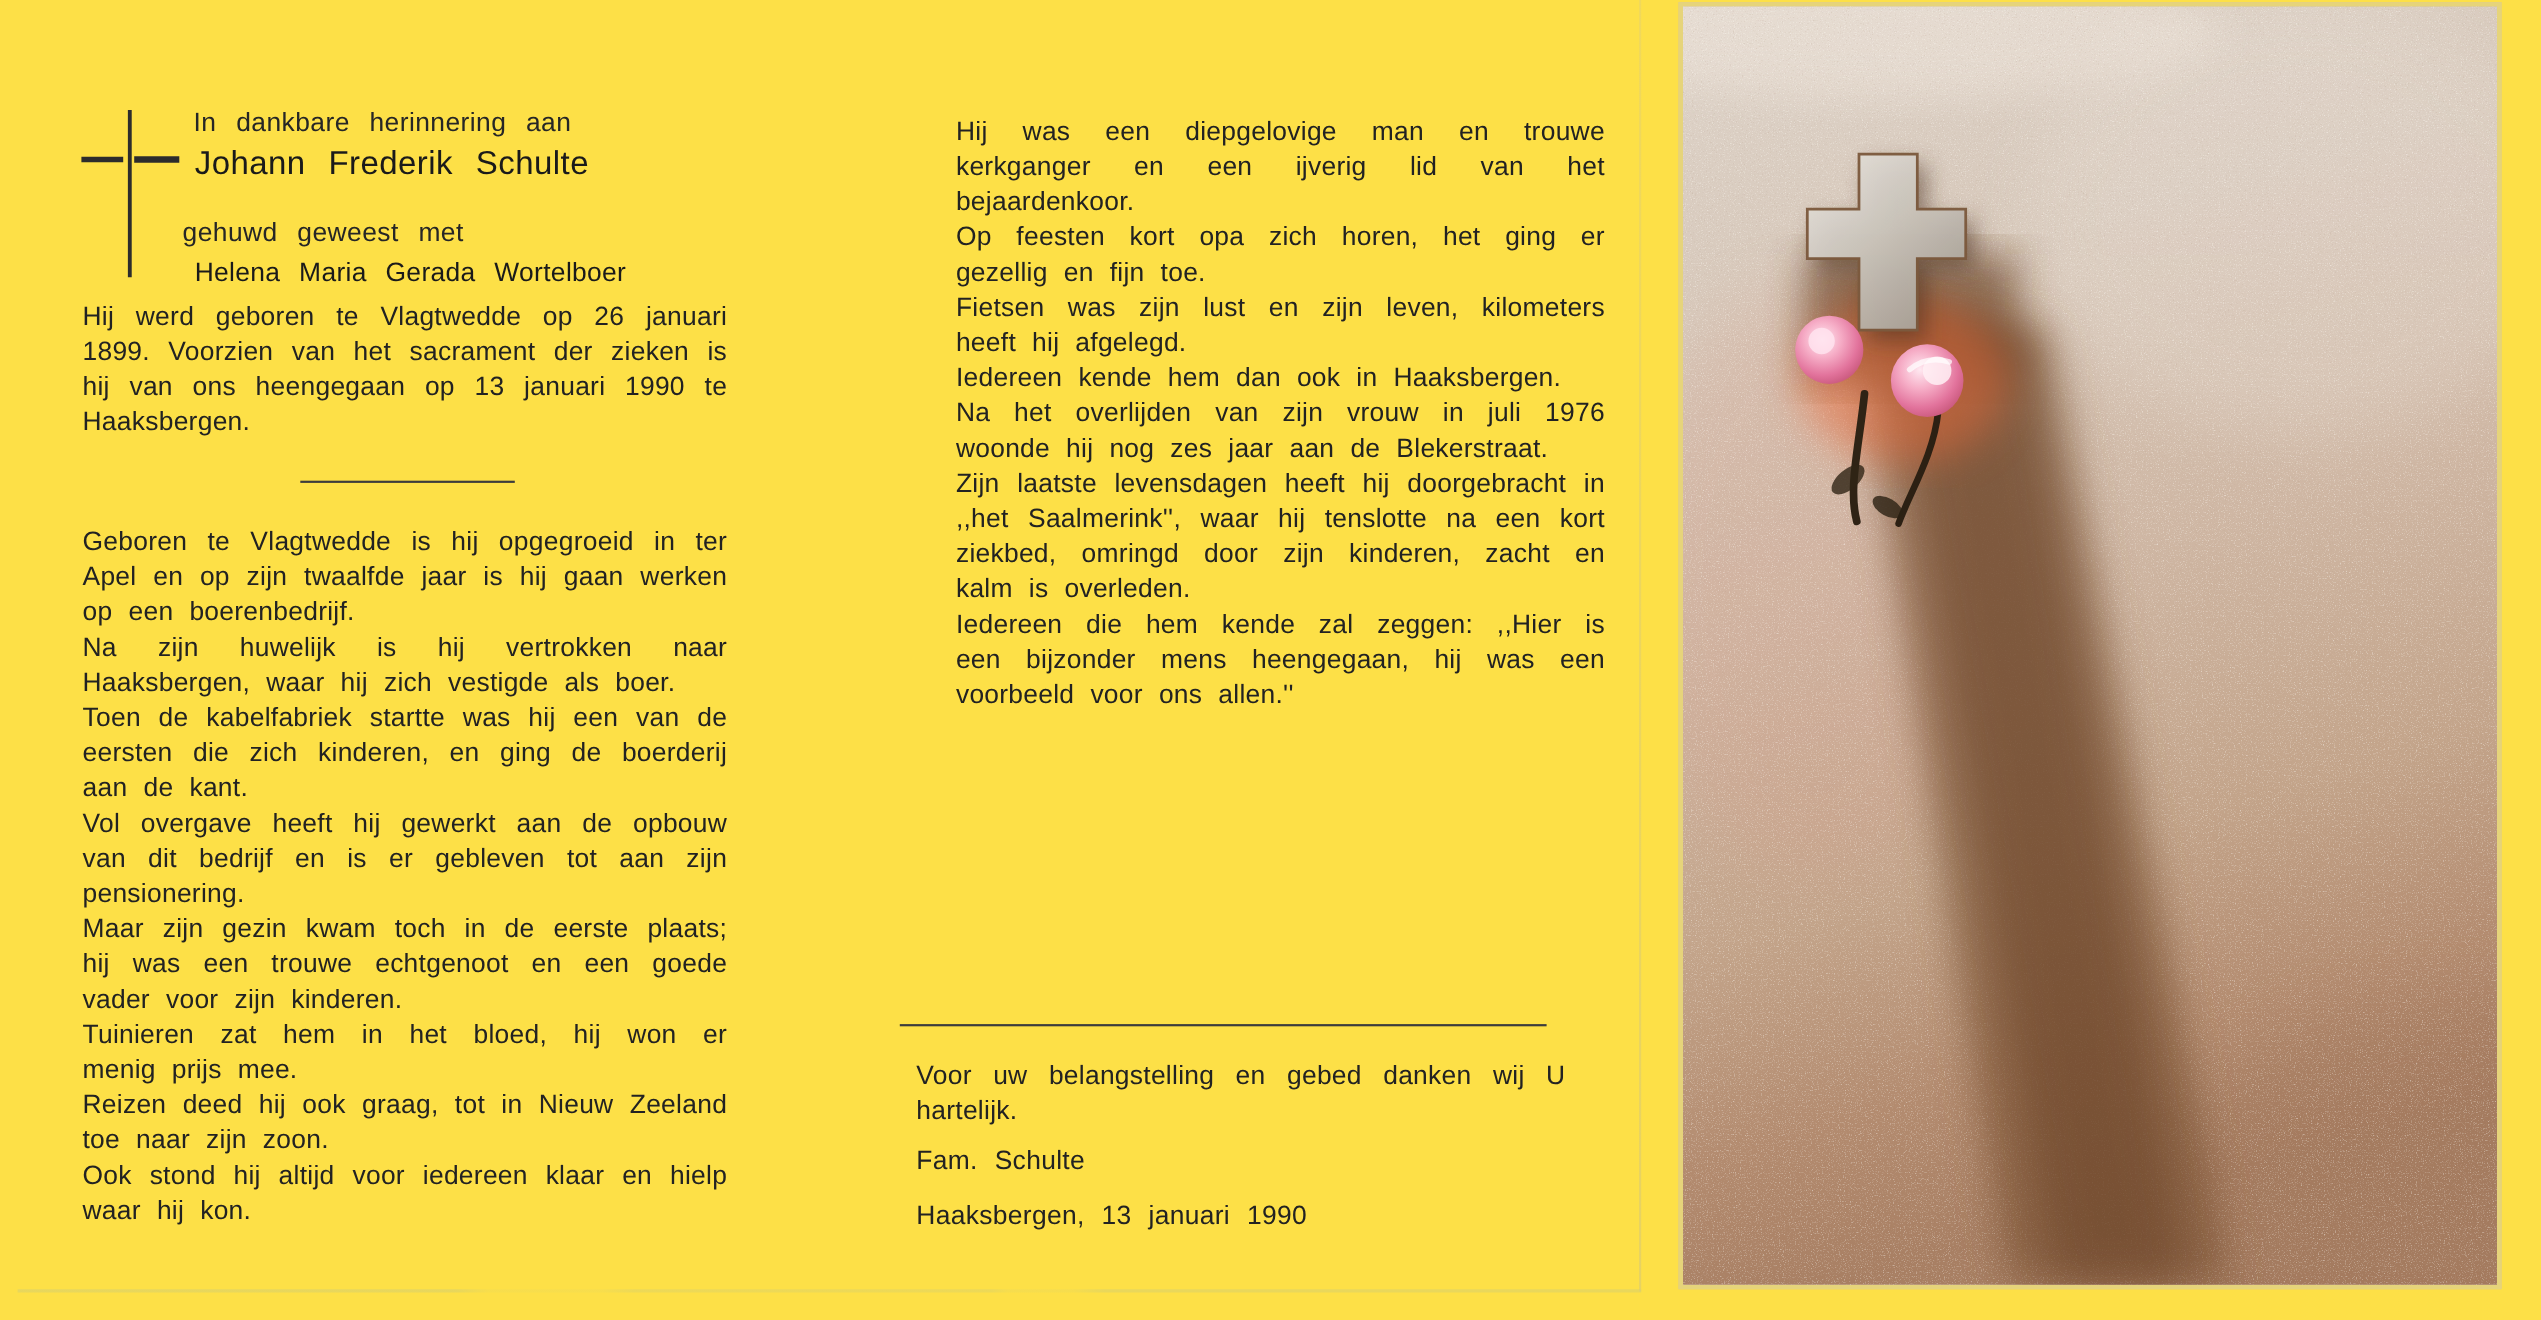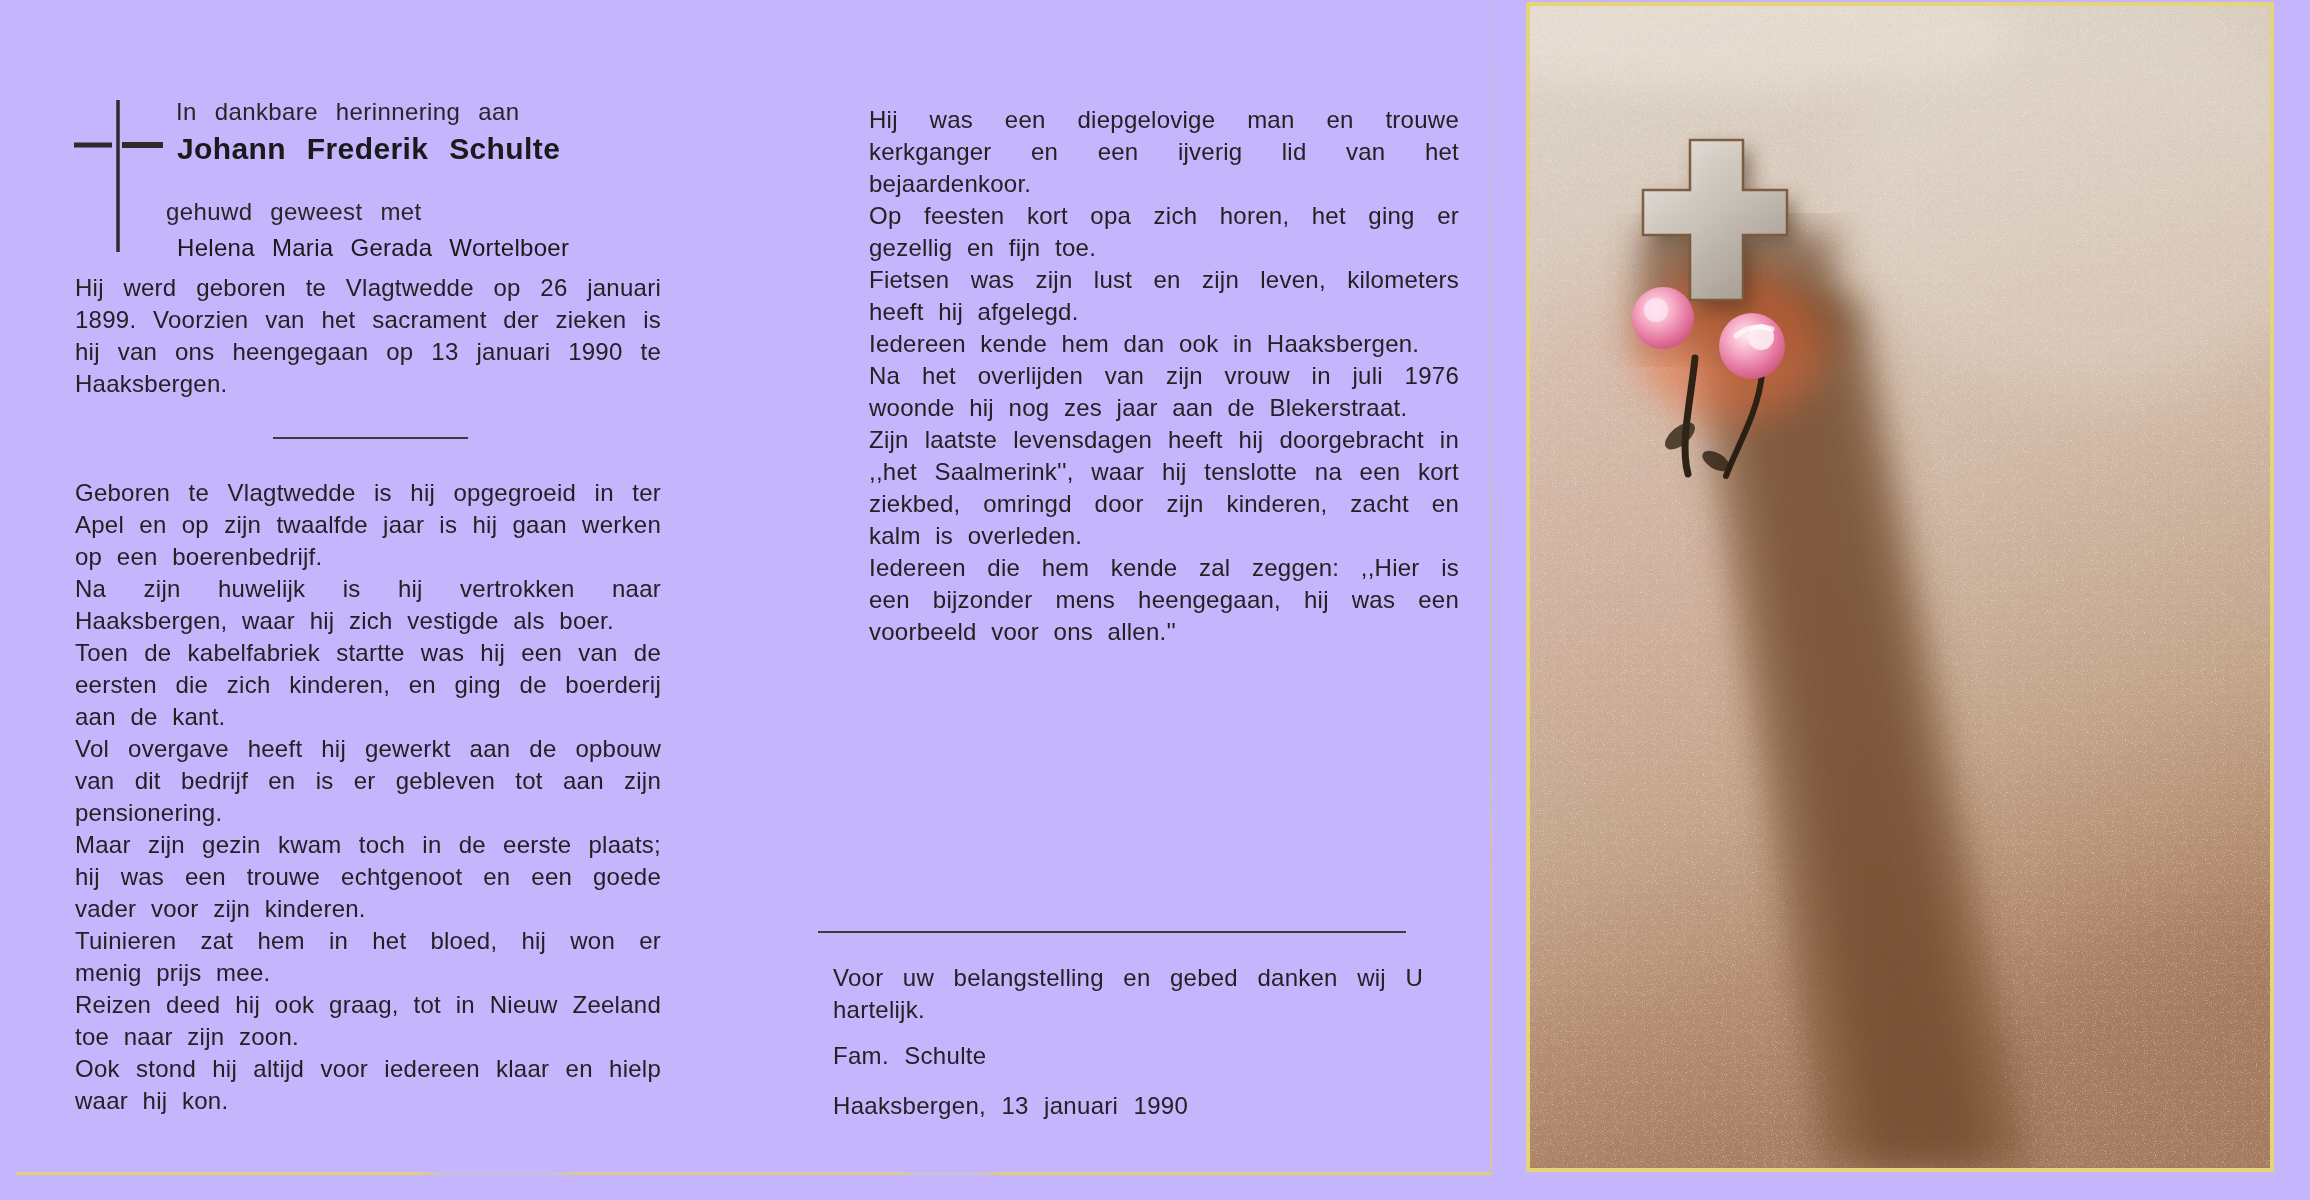--- a/index.html
+++ b/index.html
@@ -1,28 +1,28 @@
 <!DOCTYPE html>
 <html><head>
 <meta charset="utf-8">
 <style>
   html,body{margin:0;padding:0;background:#ffffff;}
   .page{
     position:relative;width:2310px;height:1200px;overflow:hidden;
-    background:#c4b5fd;
+    background:#fde047;
     font-family:"Liberation Sans",sans-serif;color:#1f1f1f;
   }
   .abs{position:absolute;}
   p{margin:0;}
   .txt{
     font-size:24px;line-height:32px;letter-spacing:.25px;word-spacing:.32em;
     text-align:justify;text-align-last:left;color:#222;
   }
   .memorial-line{font-size:24px;letter-spacing:.4px;word-spacing:.45em;color:#262626;}
-  .name{font-size:30px;font-weight:700;letter-spacing:.4px;word-spacing:.4em;color:#1a1a1a;}
+  .name{font-size:30px;font-weight:400;letter-spacing:.4px;word-spacing:.4em;color:#1a1a1a;}
   .spouse{font-size:24px;font-weight:400;letter-spacing:.3px;word-spacing:.42em;color:#1a1a1a;}
   .divider{position:absolute;background:#3c3c3c;height:2px;}
   .signature{font-size:24px;letter-spacing:.3px;word-spacing:.35em;color:#222;}
   .dateline{font-size:24px;letter-spacing:.3px;word-spacing:.35em;color:#222;text-align:center;}
   .card-bottom-edge{
     position:absolute;left:16px;top:1172px;width:1476px;height:3px;
     background:linear-gradient(90deg,
       rgba(228,213,96,.85) 0 27%,
       rgba(228,213,96,.22) 29% 36%,
       rgba(228,213,96,.65) 38% 60%,

